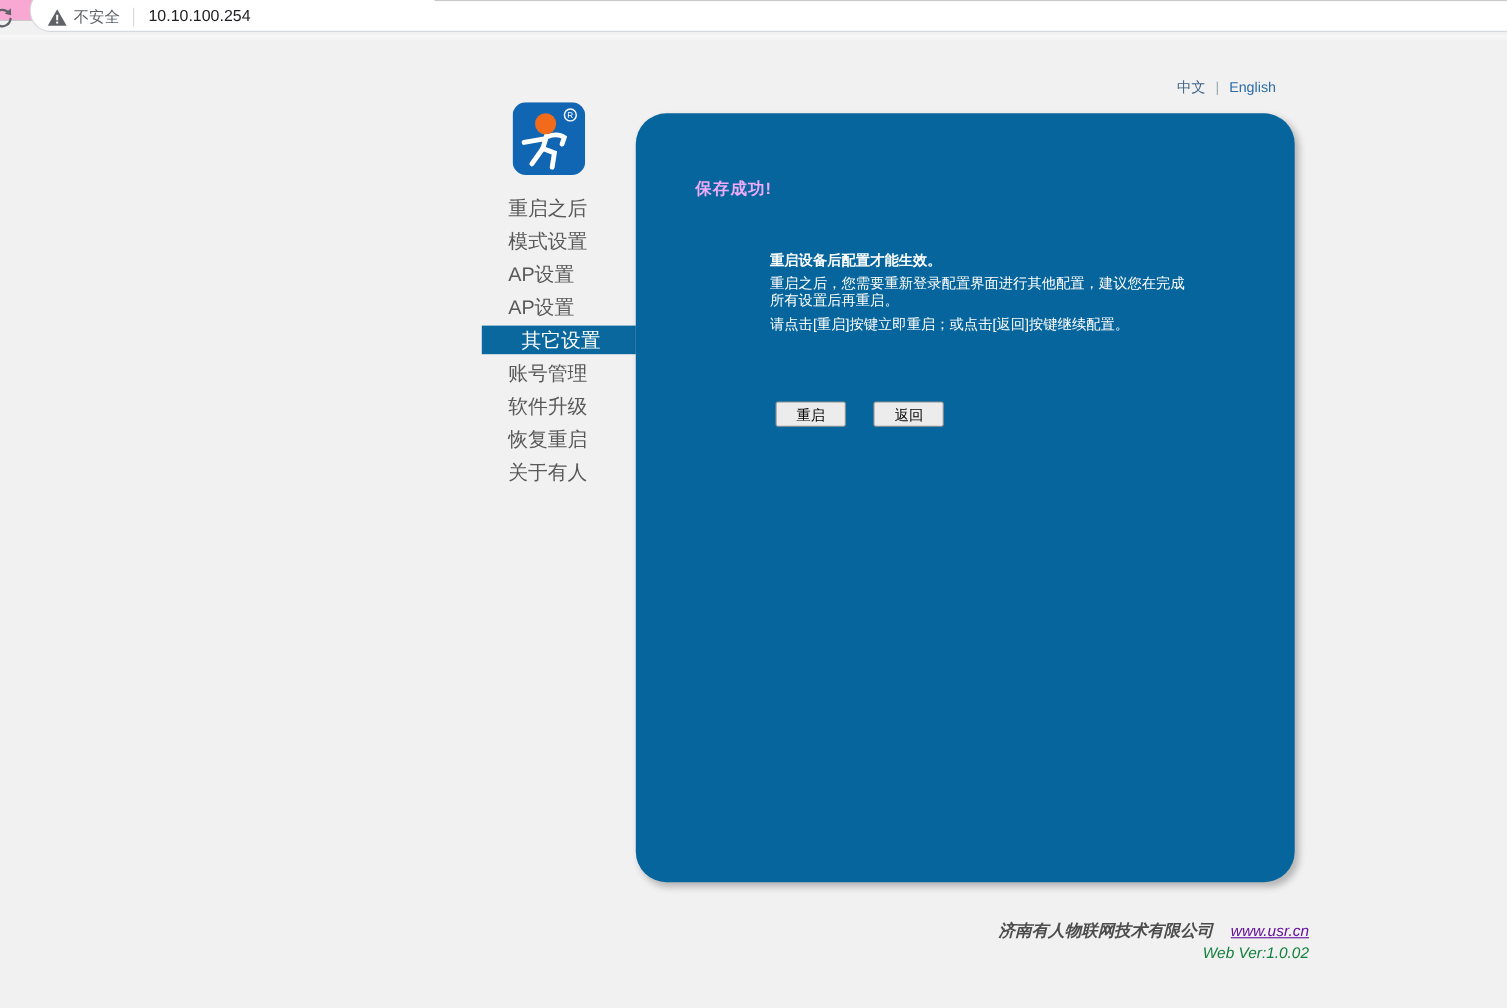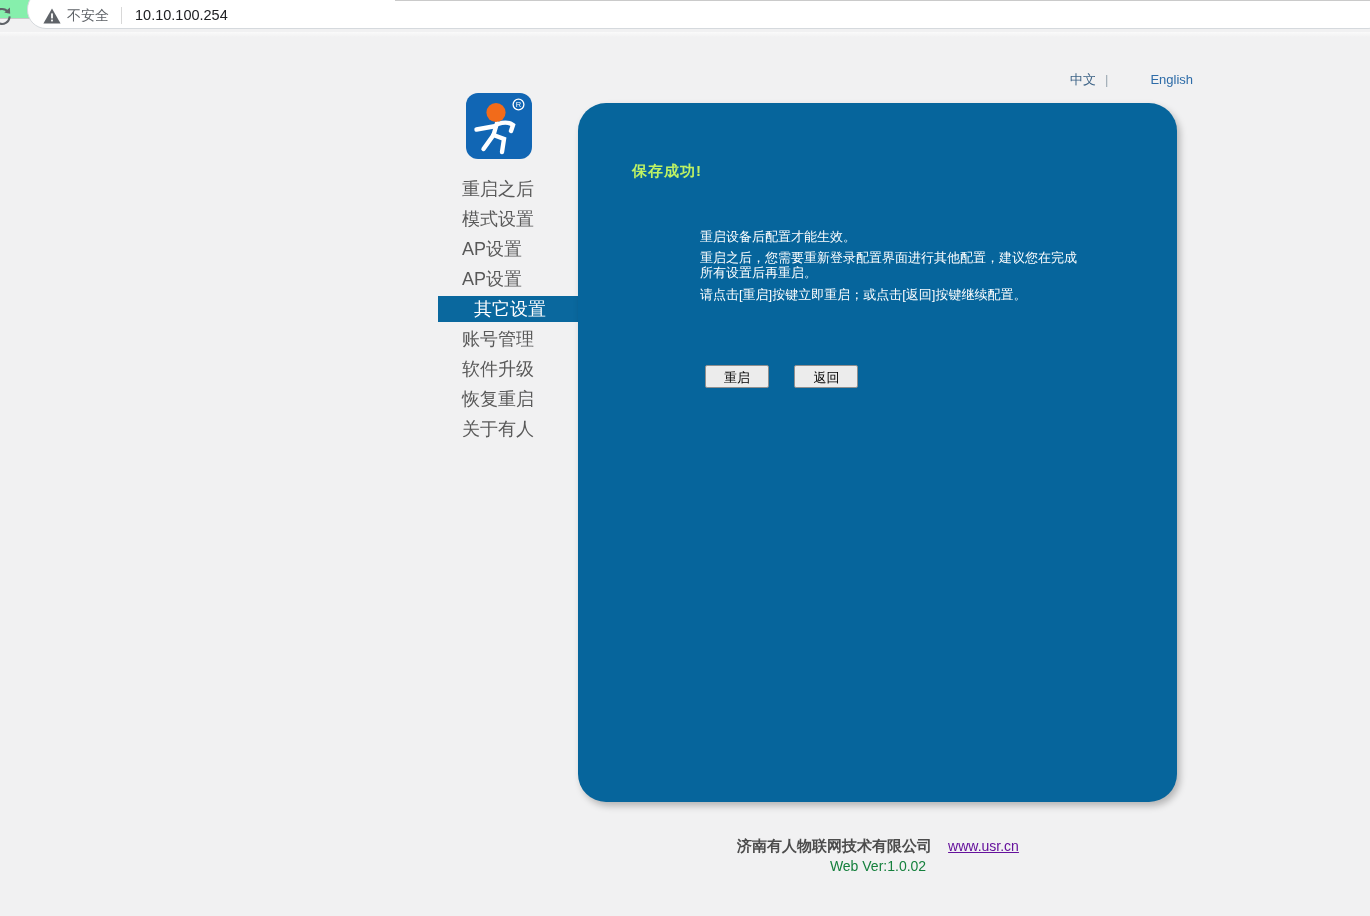--- a/index.html
+++ b/index.html
@@ -7,21 +7,21 @@
   body {
     position: relative;
     overflow: hidden;
     background: var(--page-bg, #F1F1F2);
     font-family: "Liberation Sans", sans-serif;
   }
 
   
   .toolbar {
     position: absolute; left: 0; top: 0; width: 1370px; height: 19px;
-    background: #86efac; border-bottom: 1px solid #C9C9C9; z-index: 20;
+    background: #f9a8d4; border-bottom: 1px solid #C9C9C9; z-index: 20;
   }
   .toolbar-top-hairline {
     position: absolute; left: 395px; right: 0; top: 0; height: 1px;
     background: #CACACA;
   }
   .omnibox {
     position: absolute; left: 27px; top: -10px; width: 1360px; height: 39px;
     background: #fff; border: 1px solid #D5D9DD; border-radius: 19px;
   }
   .reload-icon-wrap { position: absolute; left: -9px; top: 4px; width: 22px; height: 24px; cursor: pointer; }
@@ -35,21 +35,21 @@
   }
   .toolbar-shadow {
     position: absolute; left: 0; top: 32px; width: 1370px; height: 5px;
     background: linear-gradient(#FAFAFA, #F1F1F2);
   }
 
   
   .lang-row { position: absolute; left: 1070px; top: 71px; font-size: 13px; white-space: nowrap; }
   .lang-zh { color: #3D6386; cursor: pointer; font-family: Liberation Mono, monospace; }
   .lang-sep { color: #9AA7B1; margin: 0 9px; }
-  .lang-en { color: var(--link-blue, #2E6CA8); cursor: pointer; margin-left: 33px; }
+  .lang-en { color: var(--link-blue, #2E6CA8); cursor: pointer; }
 
   
   .logo { position: absolute; left: 466px; top: 93px; }
 
   
   .menu { position: absolute; left: 438px; top: 174px; width: 140px; }
   .menu-item {
     height: 30px; line-height: 30px; padding-left: 24px;
     font-size: 18px; color: #595959; cursor: pointer; white-space: nowrap;
   }
@@ -59,40 +59,40 @@
   }
 
   
   .panel {
     position: absolute; left: 578px; top: 103px; width: 599px; height: 699px;
     background: var(--panel-blue, #06659C); border-radius: 28px;
     box-shadow: 3px 4px 7px rgba(0,0,0,0.25);
   }
   .panel-title {
     position: absolute; left: 54px; top: 59px;
-    font-size: 15px; font-weight: bold; color: #bef264; letter-spacing: 1px;
+    font-size: 15px; font-weight: bold; color: #f0abfc; letter-spacing: 1px;
   }
   .panel-text {
     position: absolute; left: 122px; top: 126px; width: 382px;
     font-size: 13px; line-height: 15.5px; color: #ffffff;
   }
-  .panel-text p.pgap5 { margin: 0 0 5px 0; }
+  .panel-text p.pgap5 { margin: 0 0 5px 0; font-weight: bold; }
   .panel-text p.pgap6 { margin: 0 0 6px 0; }
   .panel-text p.pgap0 { margin: 0; }
   .panel-buttons { position: absolute; left: 127px; top: 262px; }
   .panel-buttons button {
     font-family: "Liberation Sans", sans-serif;
     font-size: 13px; color: #000;
     background: #ECECEC; border: 1px solid #8F8F8F; border-radius: 2px;
     padding: 3px 18px; min-width: 40px; height: 23px;
     margin-right: 21px; cursor: pointer;
   }
 
   
-  .footer { position: absolute; left: 578px; top: 837px; width: 600px; text-align: center; }
+  .footer { position: absolute; left: 590px; top: 837px; width: 600px; text-align: right; font-style: italic; }
   .footer-company { font-size: 15px; font-weight: bold; color: #4C4C4C; }
   .footer-link {
     font-size: 14px; color: var(--visited-purple, #65119C);
     text-decoration: underline; margin-left: 16px; cursor: pointer;
   }
   .footer-version { font-size: 14px; color: #15803d; margin-top: 2px; }
 </style>
 </head>
 <body>
 

